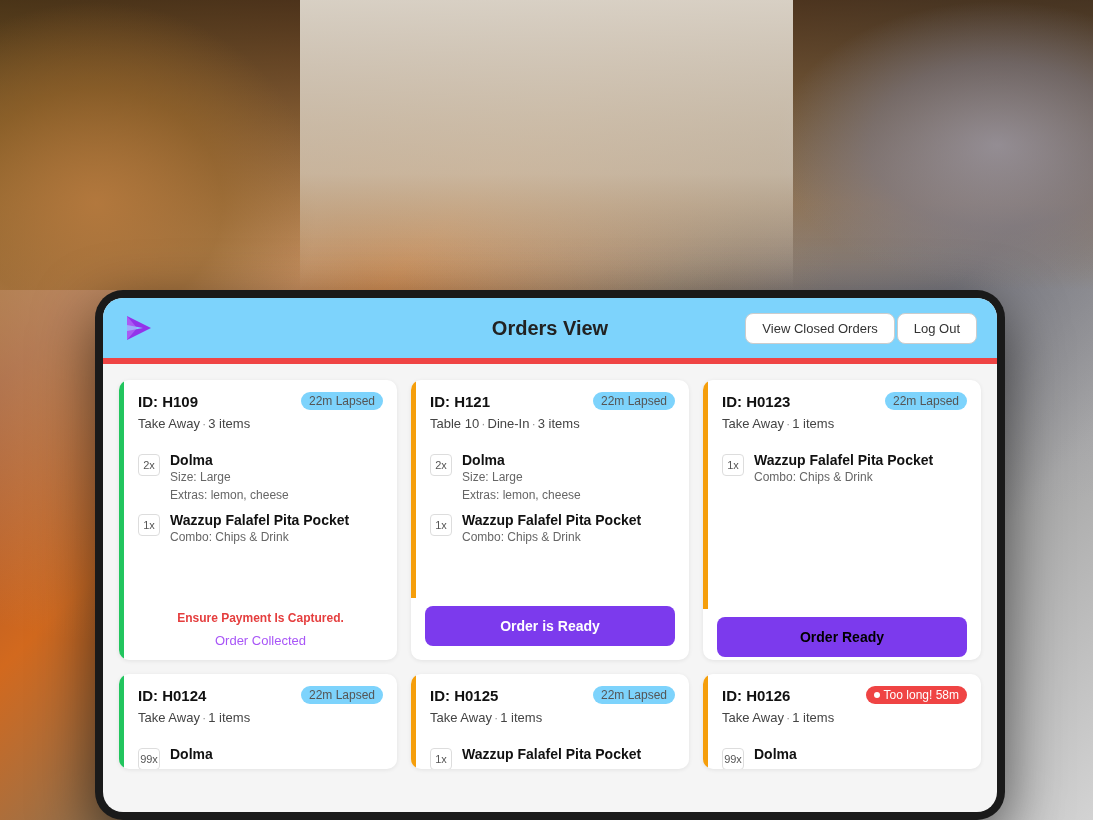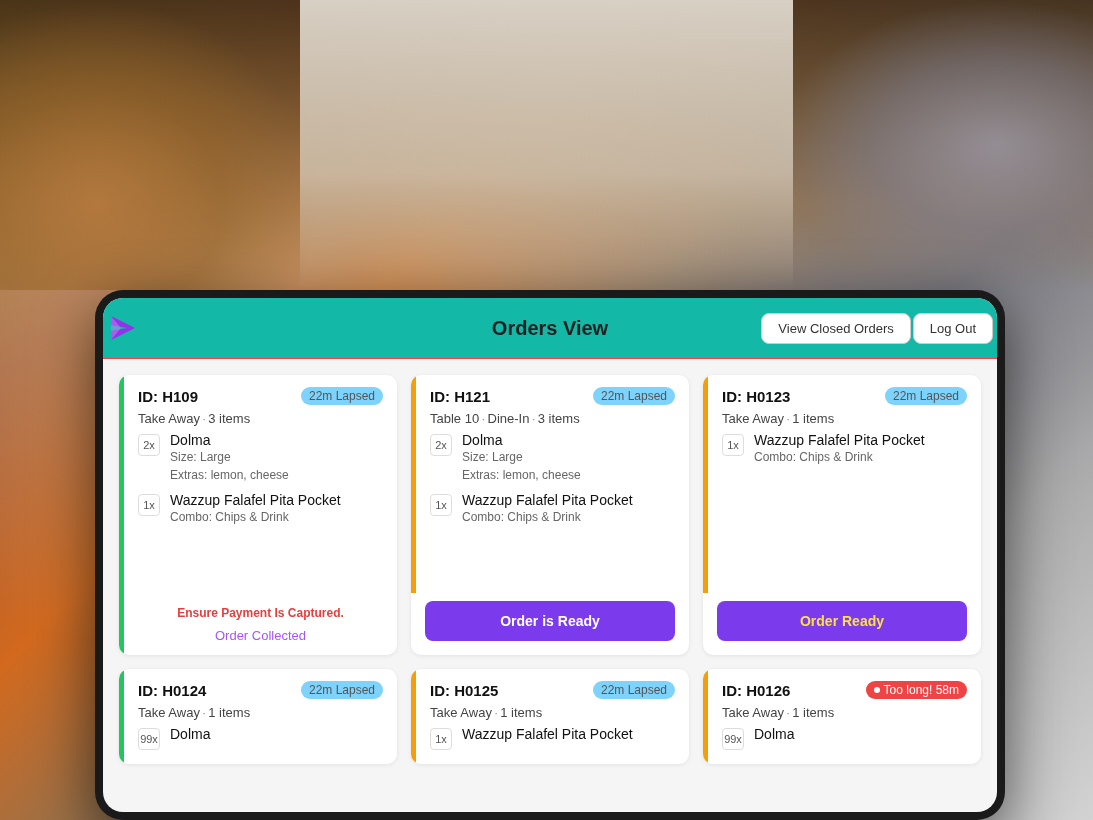--- a/index.html
+++ b/index.html
@@ -58,26 +58,26 @@
       height: 100%;
       background: #f5f5f5;
       border-radius: 20px;
       overflow: hidden;
       display: flex;
       flex-direction: column;
     }
 
     
     .header {
-      background: #14b8a6;
-      padding: 14px 4px;
+      background: #7dd3fc;
+      padding: 14px 20px;
       display: flex;
       align-items: center;
       justify-content: space-between;
-      border-bottom: 1px solid #ef4444;
+      border-bottom: 6px solid #ef4444;
       flex-shrink: 0;
     }
 
     .logo-area {
       display: flex;
       align-items: center;
       gap: 8px;
     }
 
     .logo-icon {
@@ -193,21 +193,21 @@
     }
 
     .dot-separator {
       color: #999;
     }
 
     .order-items {
       display: flex;
       flex-direction: column;
       gap: 8px;
-      margin-top: 0;
+      margin-top: 15px;
       flex: 1;
     }
 
     .item-row {
       display: flex;
       gap: 10px;
     }
 
     .item-qty {
       width: 22px;
@@ -222,21 +222,21 @@
       flex-shrink: 0;
       margin-top: 2px;
     }
 
     .item-details {
       flex: 1;
     }
 
     .item-name {
       font-size: 14px;
-      font-weight: 400;
+      font-weight: 700;
       color: #111;
     }
 
     .item-sub {
       font-size: 12px;
       color: #666;
       line-height: 1.5;
     }
 
     .payment-warning {
@@ -249,29 +249,29 @@
 
     .order-collected {
       font-size: 13px;
       color: #a855f7;
       text-align: center;
       margin-top: 2px;
     }
 
     .btn-order-ready {
       background: #7c3aed;
-      color: #fde047;
+      color: #000000;
       border: none;
       border-radius: 8px;
       padding: 12px;
       font-size: 14px;
       font-weight: 600;
       cursor: pointer;
       width: calc(100% - 28px);
-      margin: 8px 14px 14px;
+      margin: 8px 14px 3px;
     }
 
     .btn-order-is-ready {
       background: #7c3aed;
       color: white;
       border: none;
       border-radius: 8px;
       padding: 12px;
       font-size: 14px;
       font-weight: 600;

